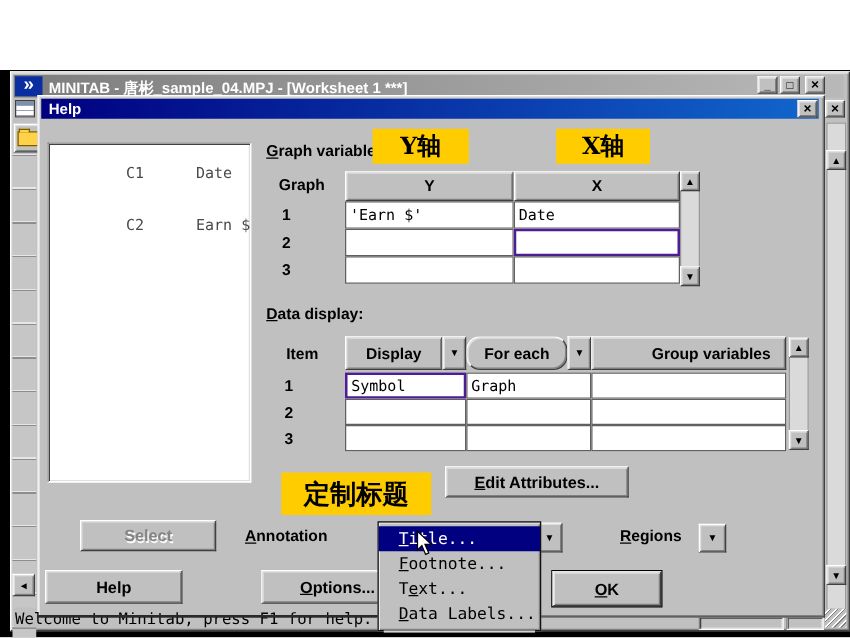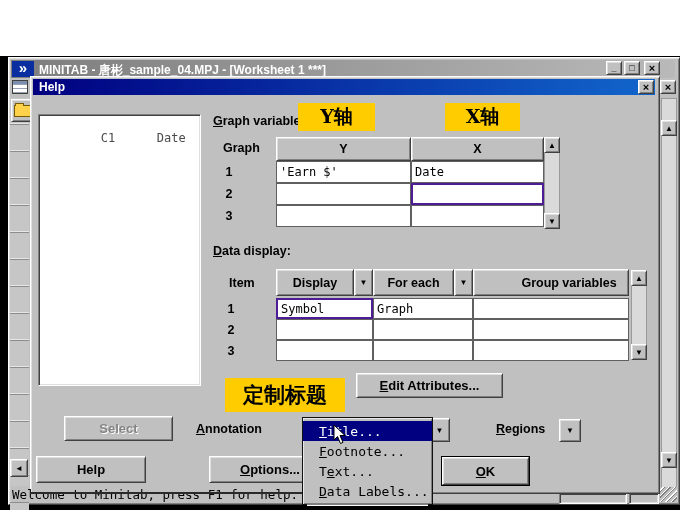--- a/index.html
+++ b/index.html
@@ -96,20 +96,23 @@
 
     <div class="abs titlebar-dlg" style="left:2px;top:2px;width:622px;height:16px;">
       <div class="abs" style="left:6px;top:1px;color:#fff;font-weight:bold;font-size:12px;">Help</div>
       <div class="abs raised btn wbtn" style="left:605px;top:1px;font-size:11px;">×</div>
     </div>
 
     <div class="abs sunken mono" style="left:7px;top:37px;width:163px;height:272px;font-size:12px;color:#4a4a4a;padding:2px 0 0 4px;box-sizing:border-box;">
       <div style="white-space:pre;">
         <span style="display:inline-block;width:56px;">C1</span><span>Date</span>
       </div>
+      <div style="white-space:pre;">
+        <span style="display:inline-block;width:56px;">C2</span><span>Earn $</span>
+      </div>
     </div>
 
     <div class="abs lbl" style="left:182px;top:37px;">
       <span class="acc">G</span><span>raph variables:</span>
     </div>
 
     <div class="abs lbl" style="left:192px;top:64px;">Graph</div>
     <div class="abs hdrcell" style="left:245px;top:60px;width:135px;height:24px;">Y</div>
     <div class="abs hdrcell" style="left:380px;top:60px;width:133px;height:24px;">X</div>
     <div class="abs sbtrack" style="left:513px;top:60px;width:16px;height:92px;"></div>
@@ -128,21 +131,21 @@
     <div class="abs cell" style="left:245px;top:128px;width:135px;height:22px;"></div>
     <div class="abs cell" style="left:380px;top:128px;width:133px;height:22px;"></div>
 
     <div class="abs lbl" style="left:182px;top:167px;">
       <span class="acc">D</span><span>ata display:</span>
     </div>
 
     <div class="abs lbl" style="left:198px;top:199px;">Item</div>
     <div class="abs hdrcell" style="left:245px;top:192px;width:78px;height:27px;">Display</div>
     <div class="abs hdrcell" style="left:323px;top:192px;width:19px;height:27px;font-size:8px;">▼</div>
-    <div class="abs hdrcell" style="left:342px;top:192px;width:81px;height:27px;">For each</div>
+    <div class="abs hdrcell" style="left:342px;top:192px;width:81px;height:27px;border-radius:11px;">For each</div>
     <div class="abs hdrcell" style="left:423px;top:192px;width:19px;height:27px;font-size:8px;">▼</div>
     <div class="abs hdrcell" style="left:442px;top:192px;width:156px;height:27px;padding-left:36px;">Group variables</div>
     <div class="abs sbtrack" style="left:600px;top:193px;width:16px;height:90px;"></div>
     <div class="abs raised btn sbbtn" style="left:600px;top:193px;width:16px;height:16px;">▲</div>
     <div class="abs raised btn sbbtn" style="left:600px;top:267px;width:16px;height:16px;">▼</div>
 
     <div class="abs rownum" style="left:190px;top:221px;width:20px;height:21px;">1</div>
     <div class="abs cell focused" style="left:245px;top:221px;width:97px;height:21px;">Symbol</div>
     <div class="abs cell" style="left:342px;top:221px;width:100px;height:21px;">Graph</div>
     <div class="abs cell" style="left:442px;top:221px;width:156px;height:21px;"></div>

